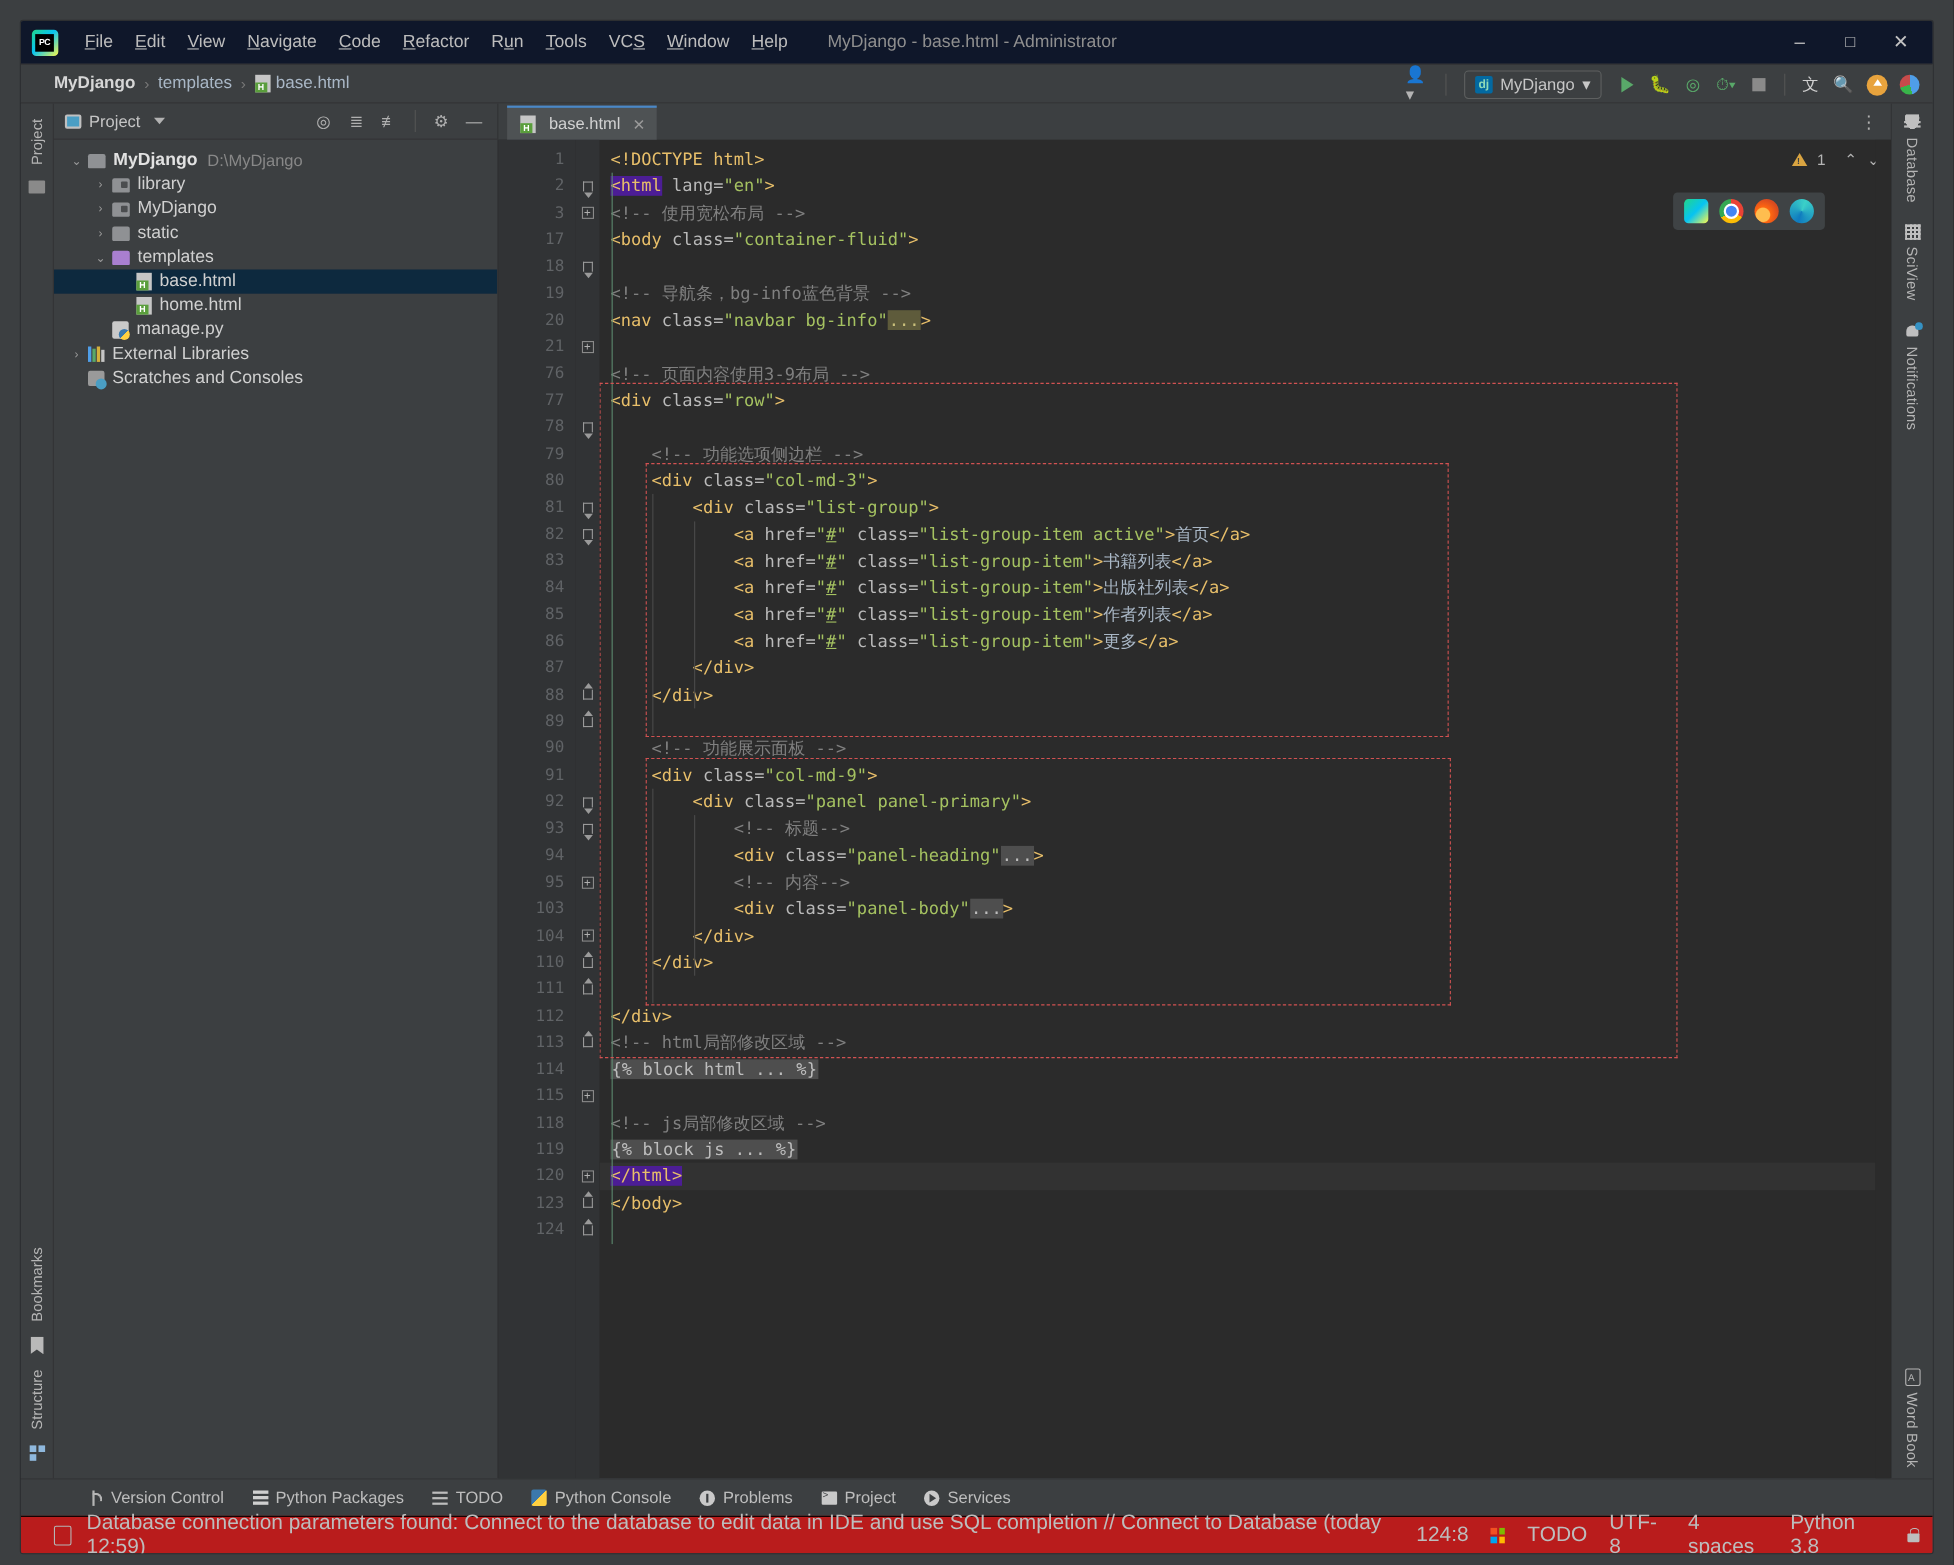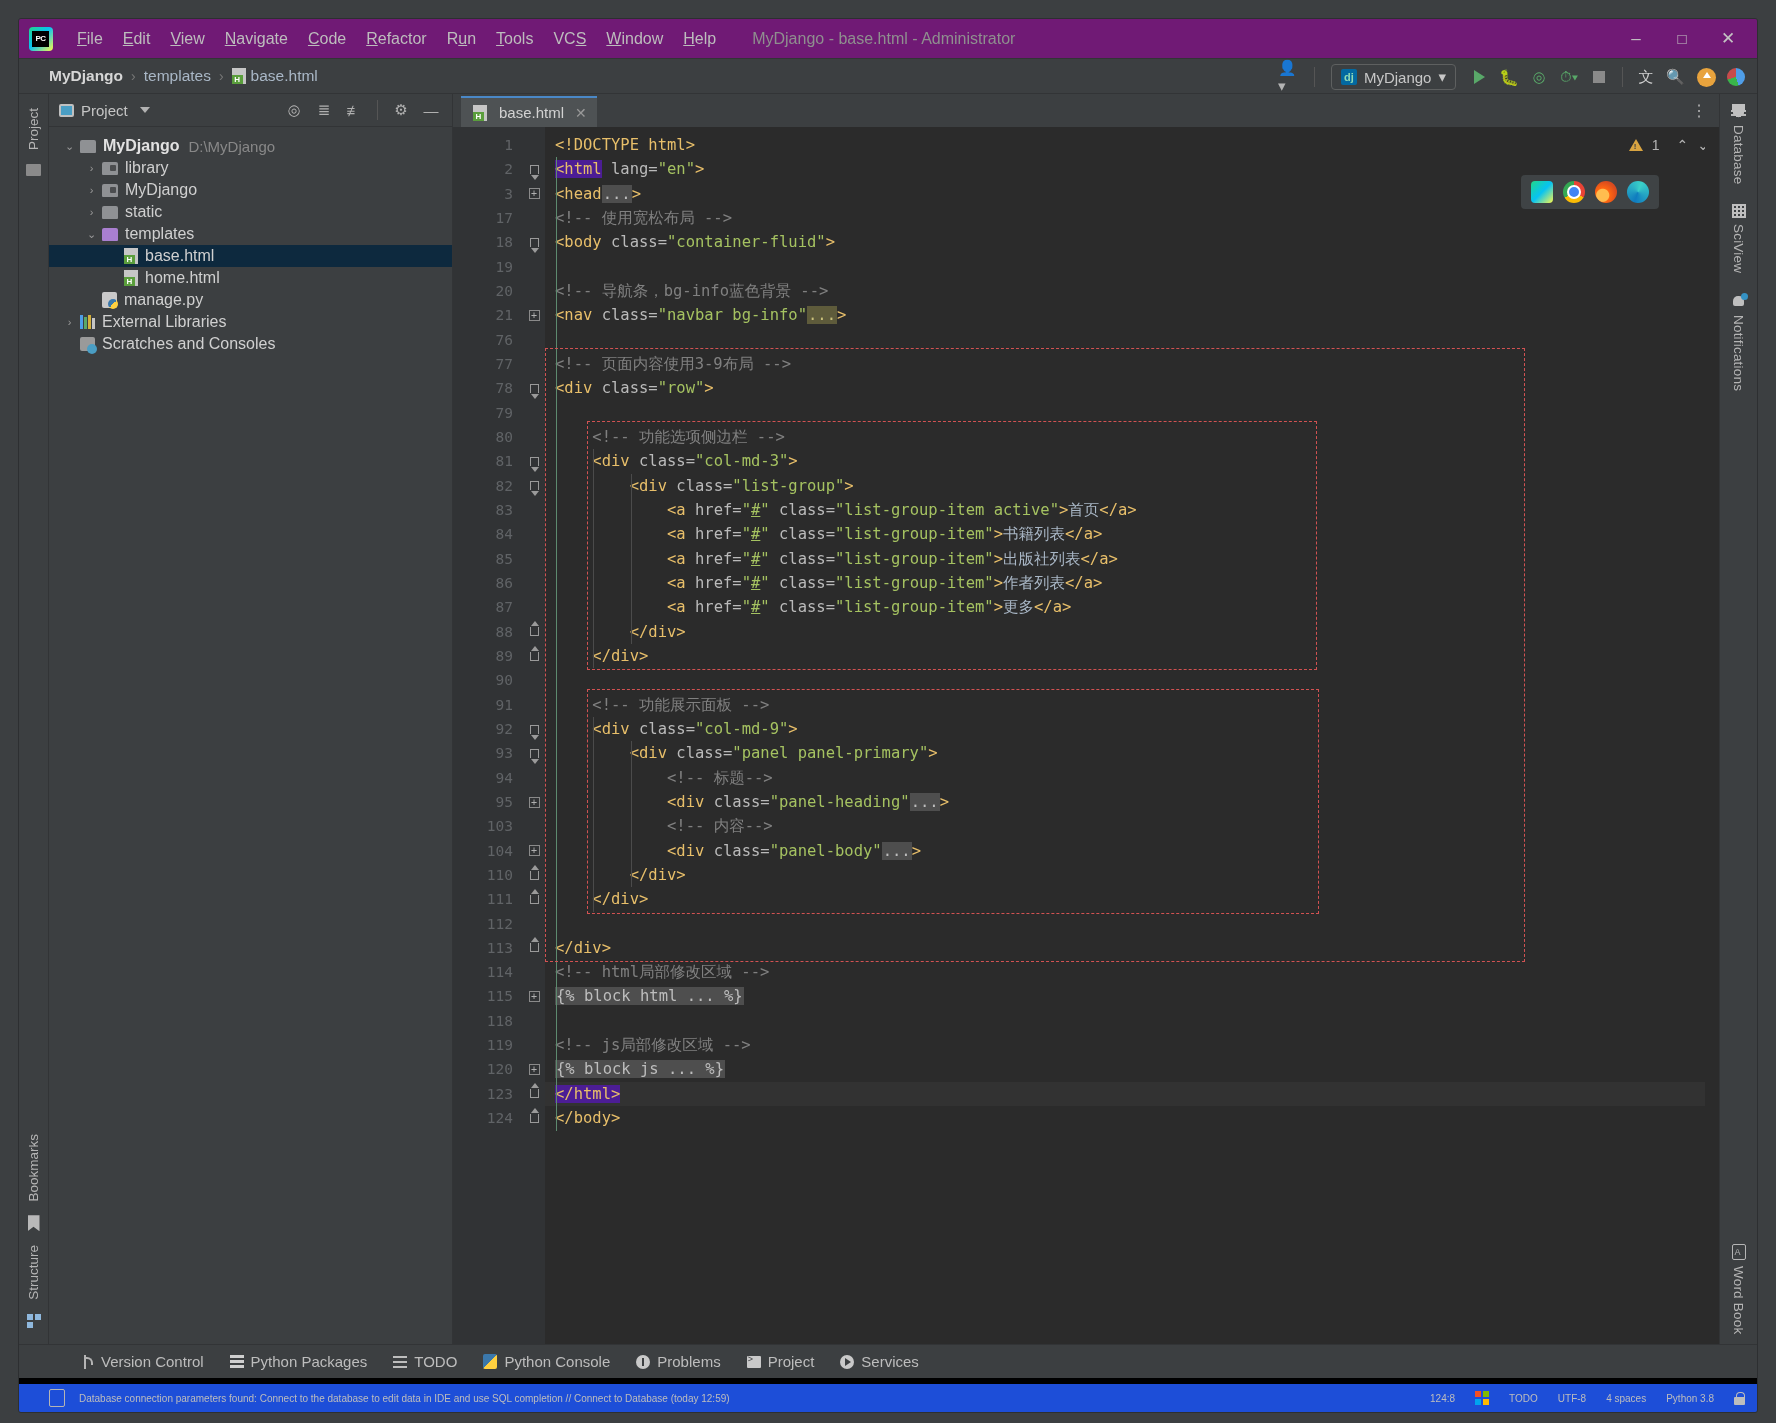--- a/index.html
+++ b/index.html
@@ -21,21 +21,21 @@
     background:#3c3f41;
     border:1px solid #2d2f31;
     border-radius:3px;
     display:flex; flex-direction:column;
     overflow:hidden;
   }
 
   
   .menubar {
     height:39px; display:flex; align-items:center;
-    background:#701a75; padding-left:10px; flex:none;
+    background:#0f172a; padding-left:10px; flex:none;
     position:relative;
   }
   .pc-logo {
     width:24px; height:24px; margin-right:14px; position:relative;
     border-radius:4px;
     background:linear-gradient(135deg,#21d789 0%,#07c3f2 45%,#fcf84a 100%);
   }
   .pc-logo::after{
     content:"PC"; position:absolute; left:3px; top:4px;
     width:17px;height:16px; background:#000; color:#fff;
@@ -239,22 +239,22 @@
      linear-gradient(#bdbdbd,#bdbdbd) 0 10px/14px 2px no-repeat;}
   .pycon-ic{width:14px;height:15px;border-radius:2px;background:linear-gradient(135deg,#3b78ab 50%,#ffd040 50%);}
   .prob-ic{width:14px;height:14px;border-radius:50%;background:#c9c9c9;position:relative;}
   .prob-ic::after{content:"";position:absolute;left:6px;top:3px;width:2px;height:8px;background:#3c3f41;}
   .term-ic{width:14px;height:12px;background:#c9c9c9;border-radius:1px;position:relative;}
   .term-ic::after{content:">";position:absolute;left:1px;top:-2px;font-size:9px;color:#3c3f41;}
   .svc-ic{width:14px;height:14px;border-radius:50%;background:#c9c9c9;position:relative;}
   .svc-ic::after{content:"";position:absolute;left:5px;top:3.5px;border-left:6px solid #3c3f41;border-top:4px solid transparent;border-bottom:4px solid transparent;}
 
   
-  .statusbar{height:34px;background:#1d4ed8;display:flex;align-items:center;padding:0 12px 0 30px;
-             font-size:10px;color:#bdbdbd;flex:none;border-top:6px solid #000000;}
+  .statusbar{height:34px;background:#b91c1c;display:flex;align-items:center;padding:0 12px 0 30px;
+             font-size:19px;color:#bdbdbd;flex:none;border-top:1px solid #000000;}
   .db-note{width:16px;height:18px;border:1.5px solid #b5b5b5;border-radius:2px;margin-right:14px;}
   .status-right{margin-left:auto;display:flex;align-items:center;gap:20px;}
   .ms-logo{width:14px;height:14px;
      background:
        linear-gradient(#f25022,#f25022) 0 0/6px 6px no-repeat,
        linear-gradient(#7fba00,#7fba00) 8px 0/6px 6px no-repeat,
        linear-gradient(#00a4ef,#00a4ef) 0 8px/6px 6px no-repeat,
        linear-gradient(#ffb900,#ffb900) 8px 8px/6px 6px no-repeat;}
   .lock-ic{width:11px;height:13px;position:relative;}
   .lock-ic::before{content:"";position:absolute;left:0;bottom:0;width:11px;height:8px;background:#bdbdbd;border-radius:1px;}
@@ -543,21 +543,20 @@
               <div class="fr">
                 <span class="fold-bot"></span>
               </div>
               <div class="fr">
                 <span class="fold-bot"></span>
               </div>
             </div>
         <div class="codetext" id="code-holder">
               <div class="cl"><span class="t">&lt;!DOCTYPE html&gt;</span></div>
               <div class="cl"><span class="t mark">&lt;html</span><span class="at"> lang=</span><span class="vl">"en"</span><span class="t">&gt;</span></div>
-              <div class="cl"><span class="t">&lt;head</span><span class="ellip">...</span><span class="t">&gt;</span></div>
               <div class="cl"><span class="cm">&lt;!-- 使用宽松布局 --&gt;</span></div>
               <div class="cl"><span class="t">&lt;body</span><span class="at"> class=</span><span class="vl">"container-fluid"</span><span class="t">&gt;</span></div>
               <div class="cl">&nbsp;</div>
               <div class="cl"><span class="cm">&lt;!-- 导航条，bg-info蓝色背景 --&gt;</span></div>
               <div class="cl"><span class="t">&lt;nav</span><span class="at"> class=</span><span class="vl">"navbar bg-info"</span><span class="ellip-y">...</span><span class="t">&gt;</span></div>
               <div class="cl">&nbsp;</div>
               <div class="cl"><span class="cm">&lt;!-- 页面内容使用3-9布局 --&gt;</span></div>
               <div class="cl"><span class="t">&lt;div</span><span class="at"> class=</span><span class="vl">"row"</span><span class="t">&gt;</span></div>
               <div class="cl">&nbsp;</div>
               <div class="cl">&nbsp;&nbsp;&nbsp;&nbsp;<span class="cm">&lt;!-- 功能选项侧边栏 --&gt;</span></div>

